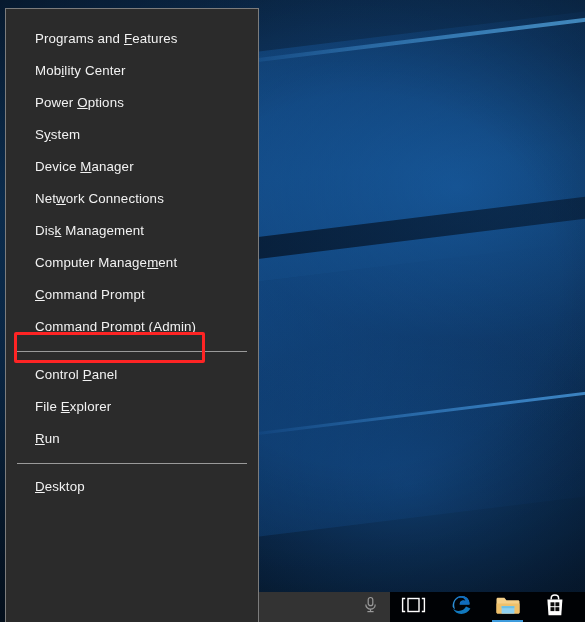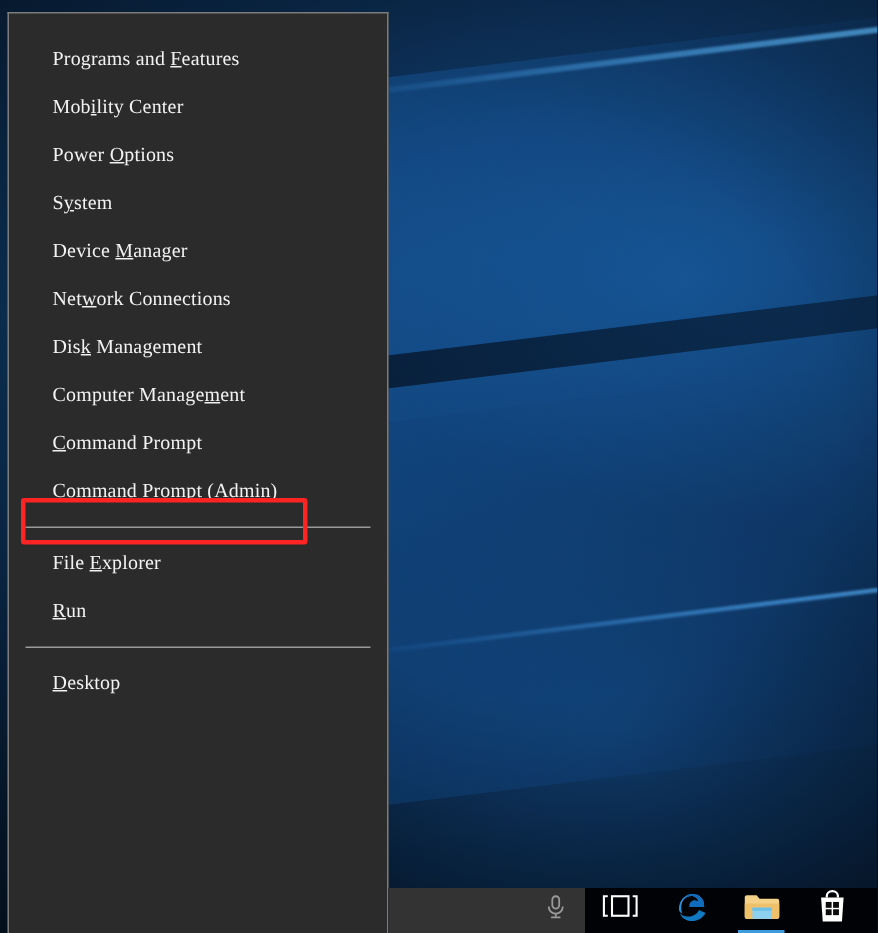--- a/index.html
+++ b/index.html
@@ -97,21 +97,20 @@
     position: relative;
     height: 32px;
     line-height: 32px;
     padding-left: 29px;
     padding-right: 10px;
     color: #f2f2f2;
     font-size: 13.3px;
     white-space: nowrap;
     cursor: default;
     letter-spacing: 0.01em;
-    font-family: Liberation Serif, serif;
   }
   .menu-item .ul {
     text-decoration: underline;
   }
   .submenu-arrow {
     position: absolute;
     right: 12px;
     top: 0;
     height: 32px;
     line-height: 31px;
@@ -196,20 +195,21 @@
         <div class="menu-item"><span>S<span class="ul">y</span>stem</span></div>
         <div class="menu-item"><span>Device <span class="ul">M</span>anager</span></div>
         <div class="menu-item"><span>Net<span class="ul">w</span>ork Connections</span></div>
         <div class="menu-item"><span>Dis<span class="ul">k</span> Management</span></div>
         <div class="menu-item"><span>Computer Manage<span class="ul">m</span>ent</span></div>
         <div class="menu-item"><span><span class="ul">C</span>ommand Prompt</span></div>
         <div class="menu-item"><span>Command Prompt (<span class="ul">A</span>dmin)</span></div>
       </div>
     <div class="separator"></div>
     <div class="menu-group" id="group-2">
+        <div class="menu-item"><span>Control <span class="ul">P</span>anel</span></div>
         <div class="menu-item"><span>File <span class="ul">E</span>xplorer</span></div>
         <div class="menu-item"><span><span class="ul">R</span>un</span></div>
       </div>
     <div class="separator"></div>
     <div class="menu-group" id="group-3">
         <div class="menu-item"><span><span class="ul">D</span>esktop</span></div>
       </div>
   </div>
 
   <div id="highlight-box" style="border-color: rgb(254, 36, 36);"></div>

